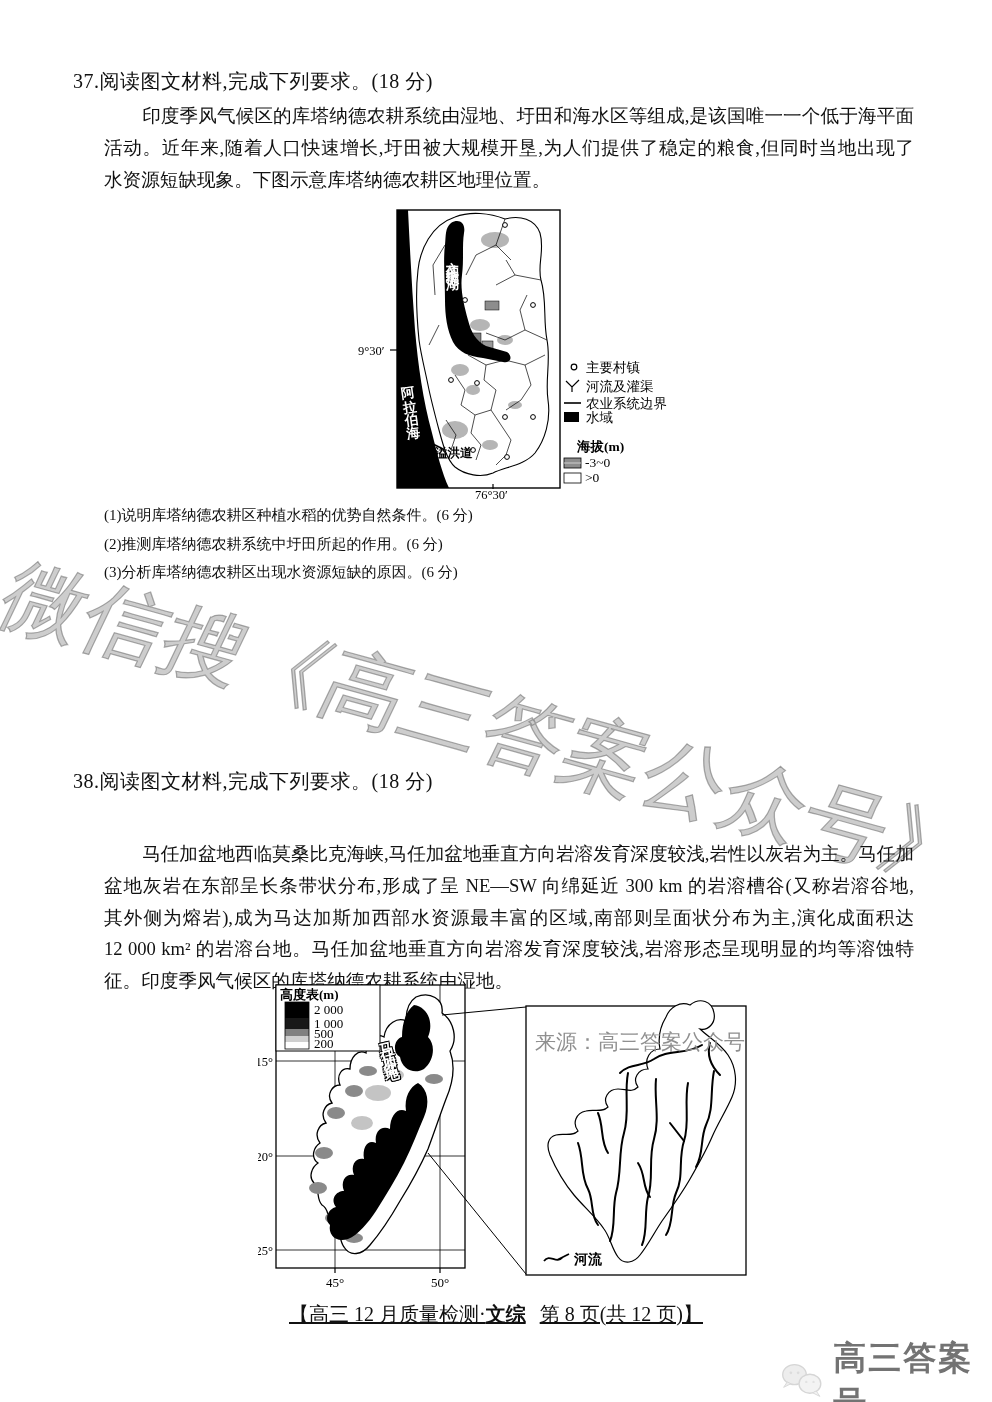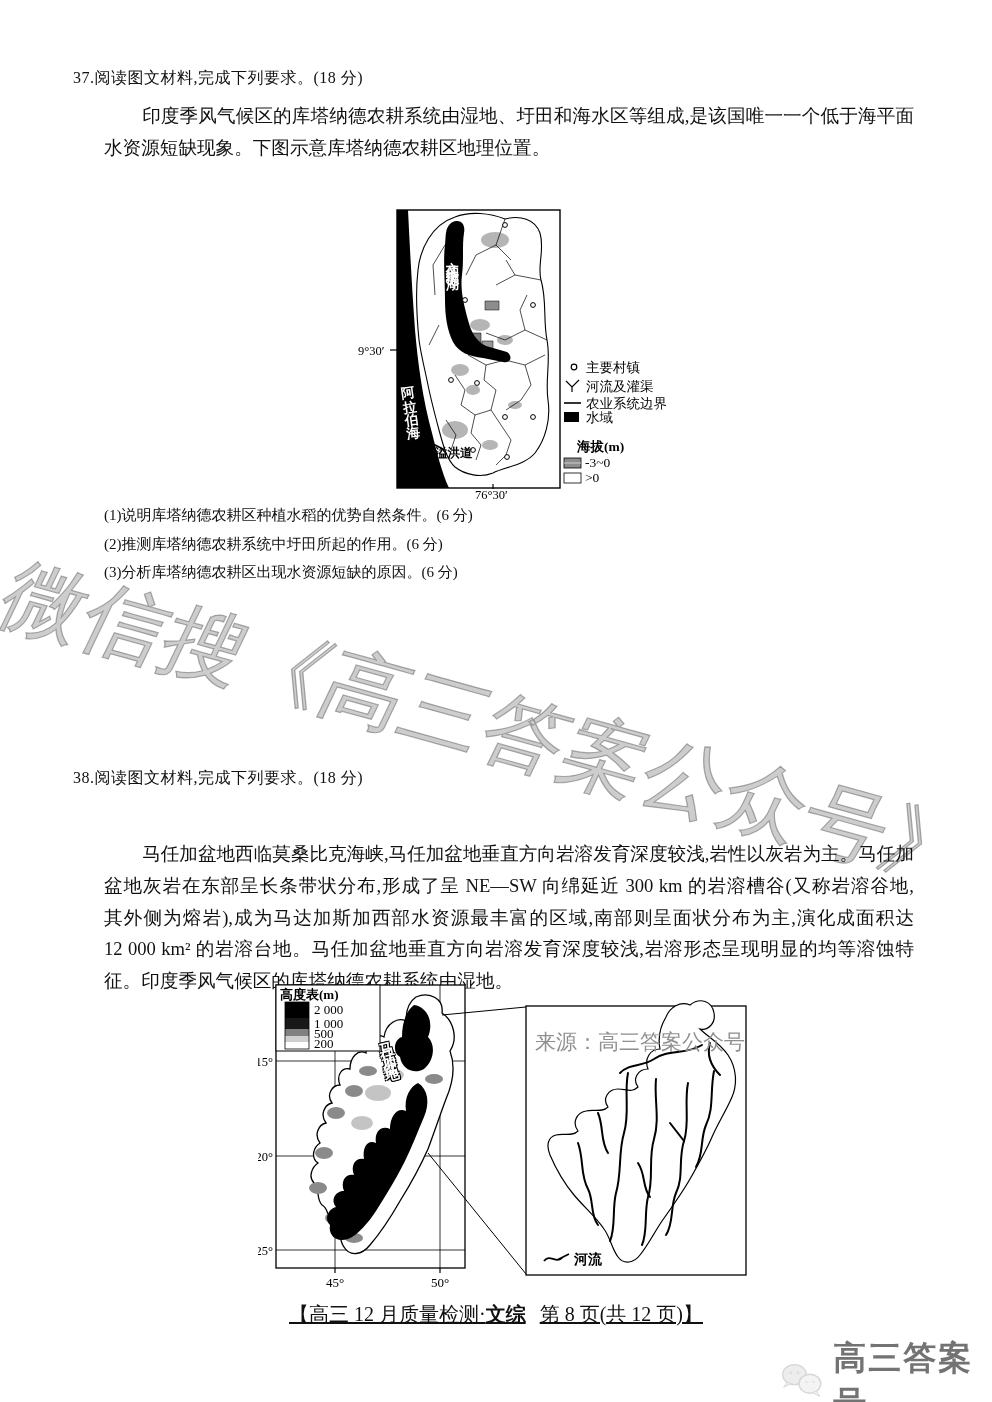--- a/index.html
+++ b/index.html
@@ -2,21 +2,21 @@
 <html><head>
 <meta charset="utf-8">
 <style>
   * { margin:0; padding:0; box-sizing:border-box; }
   body { background:#888; font-family:"Liberation Serif","DejaVu Serif",serif; }
   #page {
     position:relative; width:992px; height:1402px; margin:0 auto;
     background:#ffffff; color:#111; overflow:hidden;
   }
   .abs { position:absolute; }
-  .qheader { font-size:16px; letter-spacing:.5px; white-space:nowrap; }
+  .qheader { font-size:20px; letter-spacing:.5px; white-space:nowrap; }
   .para { width:810px; }
   .para .pl { font-size:18.6px; line-height:31.8px; height:31.8px; white-space:nowrap;
               text-align:justify; text-align-last:justify; overflow:visible; }
   .para .pl.first { text-indent:2.05em; }
   .para .pl.last  { text-align-last:left; }
   .subq { font-size:15px; line-height:28.6px; white-space:nowrap; }
   .vtext { writing-mode:vertical-rl; text-orientation:upright; line-height:1;
            white-space:nowrap; pointer-events:none; }
   #sea-label { left:402px; top:376px; font-size:13.5px; letter-spacing:13px; color:#fff;
                transform:rotate(-8deg); font-weight:bold; }
@@ -43,20 +43,21 @@
 <body>
 
 <div id="page">
 
   <div id="watermark-diagonal" class="abs">微信搜《高三答案公众号》</div>
 
   <div class="abs qheader textlayer" style="left:73px; top:68px;">37.阅读图文材料,完成下列要求。(18 分)</div>
 
   <div class="abs para textlayer" style="left:104px; top:100px;">
     <div class="pl first">印度季风气候区的库塔纳德农耕系统由湿地、圩田和海水区等组成,是该国唯一一个低于海平面</div>
+    <div class="pl">活动。近年来,随着人口快速增长,圩田被大规模开垦,为人们提供了稳定的粮食,但同时当地出现了</div>
     <div class="pl last">水资源短缺现象。下图示意库塔纳德农耕区地理位置。</div>
   </div>
 
   <div class="abs textlayer" style="left:355px; top:205px; width:340px; height:295px;">
     <svg width="340" height="295" viewBox="0 0 340 295">
 
       <rect x="42" y="5" width="163" height="278" fill="#fff" stroke="#000" stroke-width="1.4"></rect>
 
       <path d="M42,5 L53,5 C55,45 57,85 60,125 C63,160 68,195 77,228 C82,248 87,268 94,283 L42,283 Z" fill="#000"></path>
 

